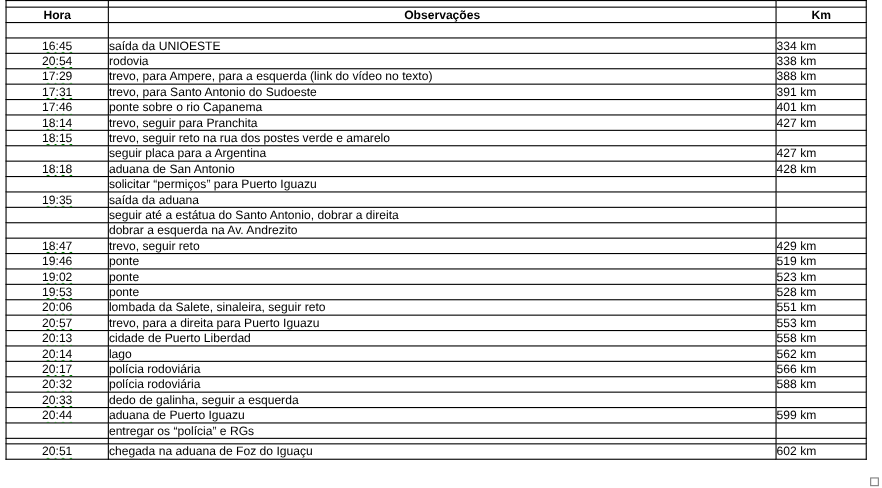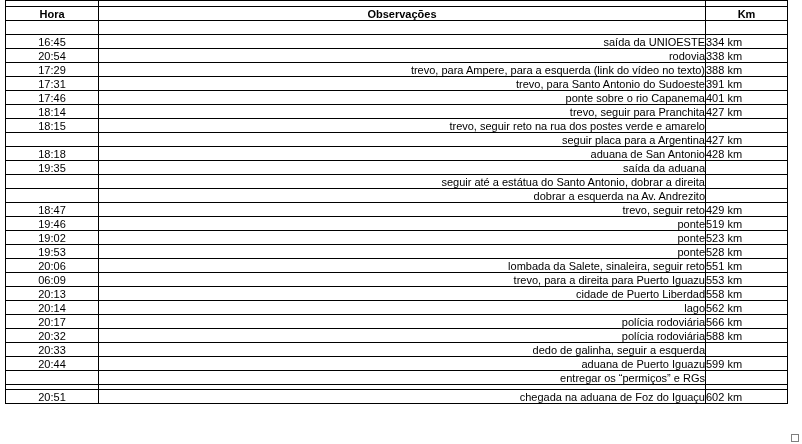--- a/index.html
+++ b/index.html
@@ -38,21 +38,21 @@
     background: #ffffff;
   }
   tr.sliver td { height: 5px; }
   tr.thin td { height: 4px; }
   tr.header th {
     font-weight: bold;
     text-align: center;
     height: 13px;
   }
   td.c-hora { text-align: center; }
-  td.c-obs  { text-align: right; padding-left: 7px; }
+  td.c-obs  { text-align: left; padding-left: 7px; }
   td.c-km   { padding-right: 8px; }
   .time {
     text-decoration-line: underline;
     text-decoration-style: wavy;
     text-decoration-color: #008000;
     text-decoration-thickness: 1px;
     text-underline-offset: 2px;
   }
   .resize-handle {
     position: absolute;
@@ -131,20 +131,25 @@
       <td class="c-hora"><span class="time"></span></td>
       <td class="c-obs"><span>seguir placa para a Argentina</span></td>
       <td class="c-km"><span>427 km</span></td>
     </tr>
         <tr>
       <td class="c-hora"><span class="time">18:18</span></td>
       <td class="c-obs"><span>aduana de San Antonio</span></td>
       <td class="c-km"><span>428 km</span></td>
     </tr>
         <tr>
+      <td class="c-hora"><span class="time"></span></td>
+      <td class="c-obs"><span>solicitar “permiços” para Puerto Iguazu</span></td>
+      <td class="c-km"><span></span></td>
+    </tr>
+        <tr>
       <td class="c-hora"><span class="time">19:35</span></td>
       <td class="c-obs"><span>saída da aduana</span></td>
       <td class="c-km"><span></span></td>
     </tr>
         <tr>
       <td class="c-hora"><span class="time"></span></td>
       <td class="c-obs"><span>seguir até a estátua do Santo Antonio, dobrar a direita</span></td>
       <td class="c-km"><span></span></td>
     </tr>
         <tr>
@@ -171,21 +176,21 @@
       <td class="c-hora"><span class="time">19:53</span></td>
       <td class="c-obs"><span>ponte</span></td>
       <td class="c-km"><span>528 km</span></td>
     </tr>
         <tr>
       <td class="c-hora"><span class="time">20:06</span></td>
       <td class="c-obs"><span>lombada da Salete, sinaleira, seguir reto</span></td>
       <td class="c-km"><span>551 km</span></td>
     </tr>
         <tr>
-      <td class="c-hora"><span class="time">06:09</span></td>
+      <td class="c-hora"><span class="time">20:57</span></td>
       <td class="c-obs"><span>trevo, para a direita para Puerto Iguazu</span></td>
       <td class="c-km"><span>553 km</span></td>
     </tr>
         <tr>
       <td class="c-hora"><span class="time">20:13</span></td>
       <td class="c-obs"><span>cidade de Puerto Liberdad</span></td>
       <td class="c-km"><span>558 km</span></td>
     </tr>
         <tr>
       <td class="c-hora"><span class="time">20:14</span></td>
@@ -207,21 +212,21 @@
       <td class="c-obs"><span>dedo de galinha, seguir a esquerda</span></td>
       <td class="c-km"><span></span></td>
     </tr>
         <tr>
       <td class="c-hora"><span class="time">20:44</span></td>
       <td class="c-obs"><span>aduana de Puerto Iguazu</span></td>
       <td class="c-km"><span>599 km</span></td>
     </tr>
         <tr>
       <td class="c-hora"><span class="time"></span></td>
-      <td class="c-obs"><span>entregar os “permiços” e RGs</span></td>
+      <td class="c-obs"><span>entregar os “polícia” e RGs</span></td>
       <td class="c-km"><span></span></td>
     </tr>
         <tr class="thin">
       <td class="c-hora"><span class="time"></span></td>
       <td class="c-obs"><span></span></td>
       <td class="c-km"><span></span></td>
     </tr>
         <tr>
       <td class="c-hora"><span class="time">20:51</span></td>
       <td class="c-obs"><span>chegada na aduana de Foz do Iguaçu</span></td>

